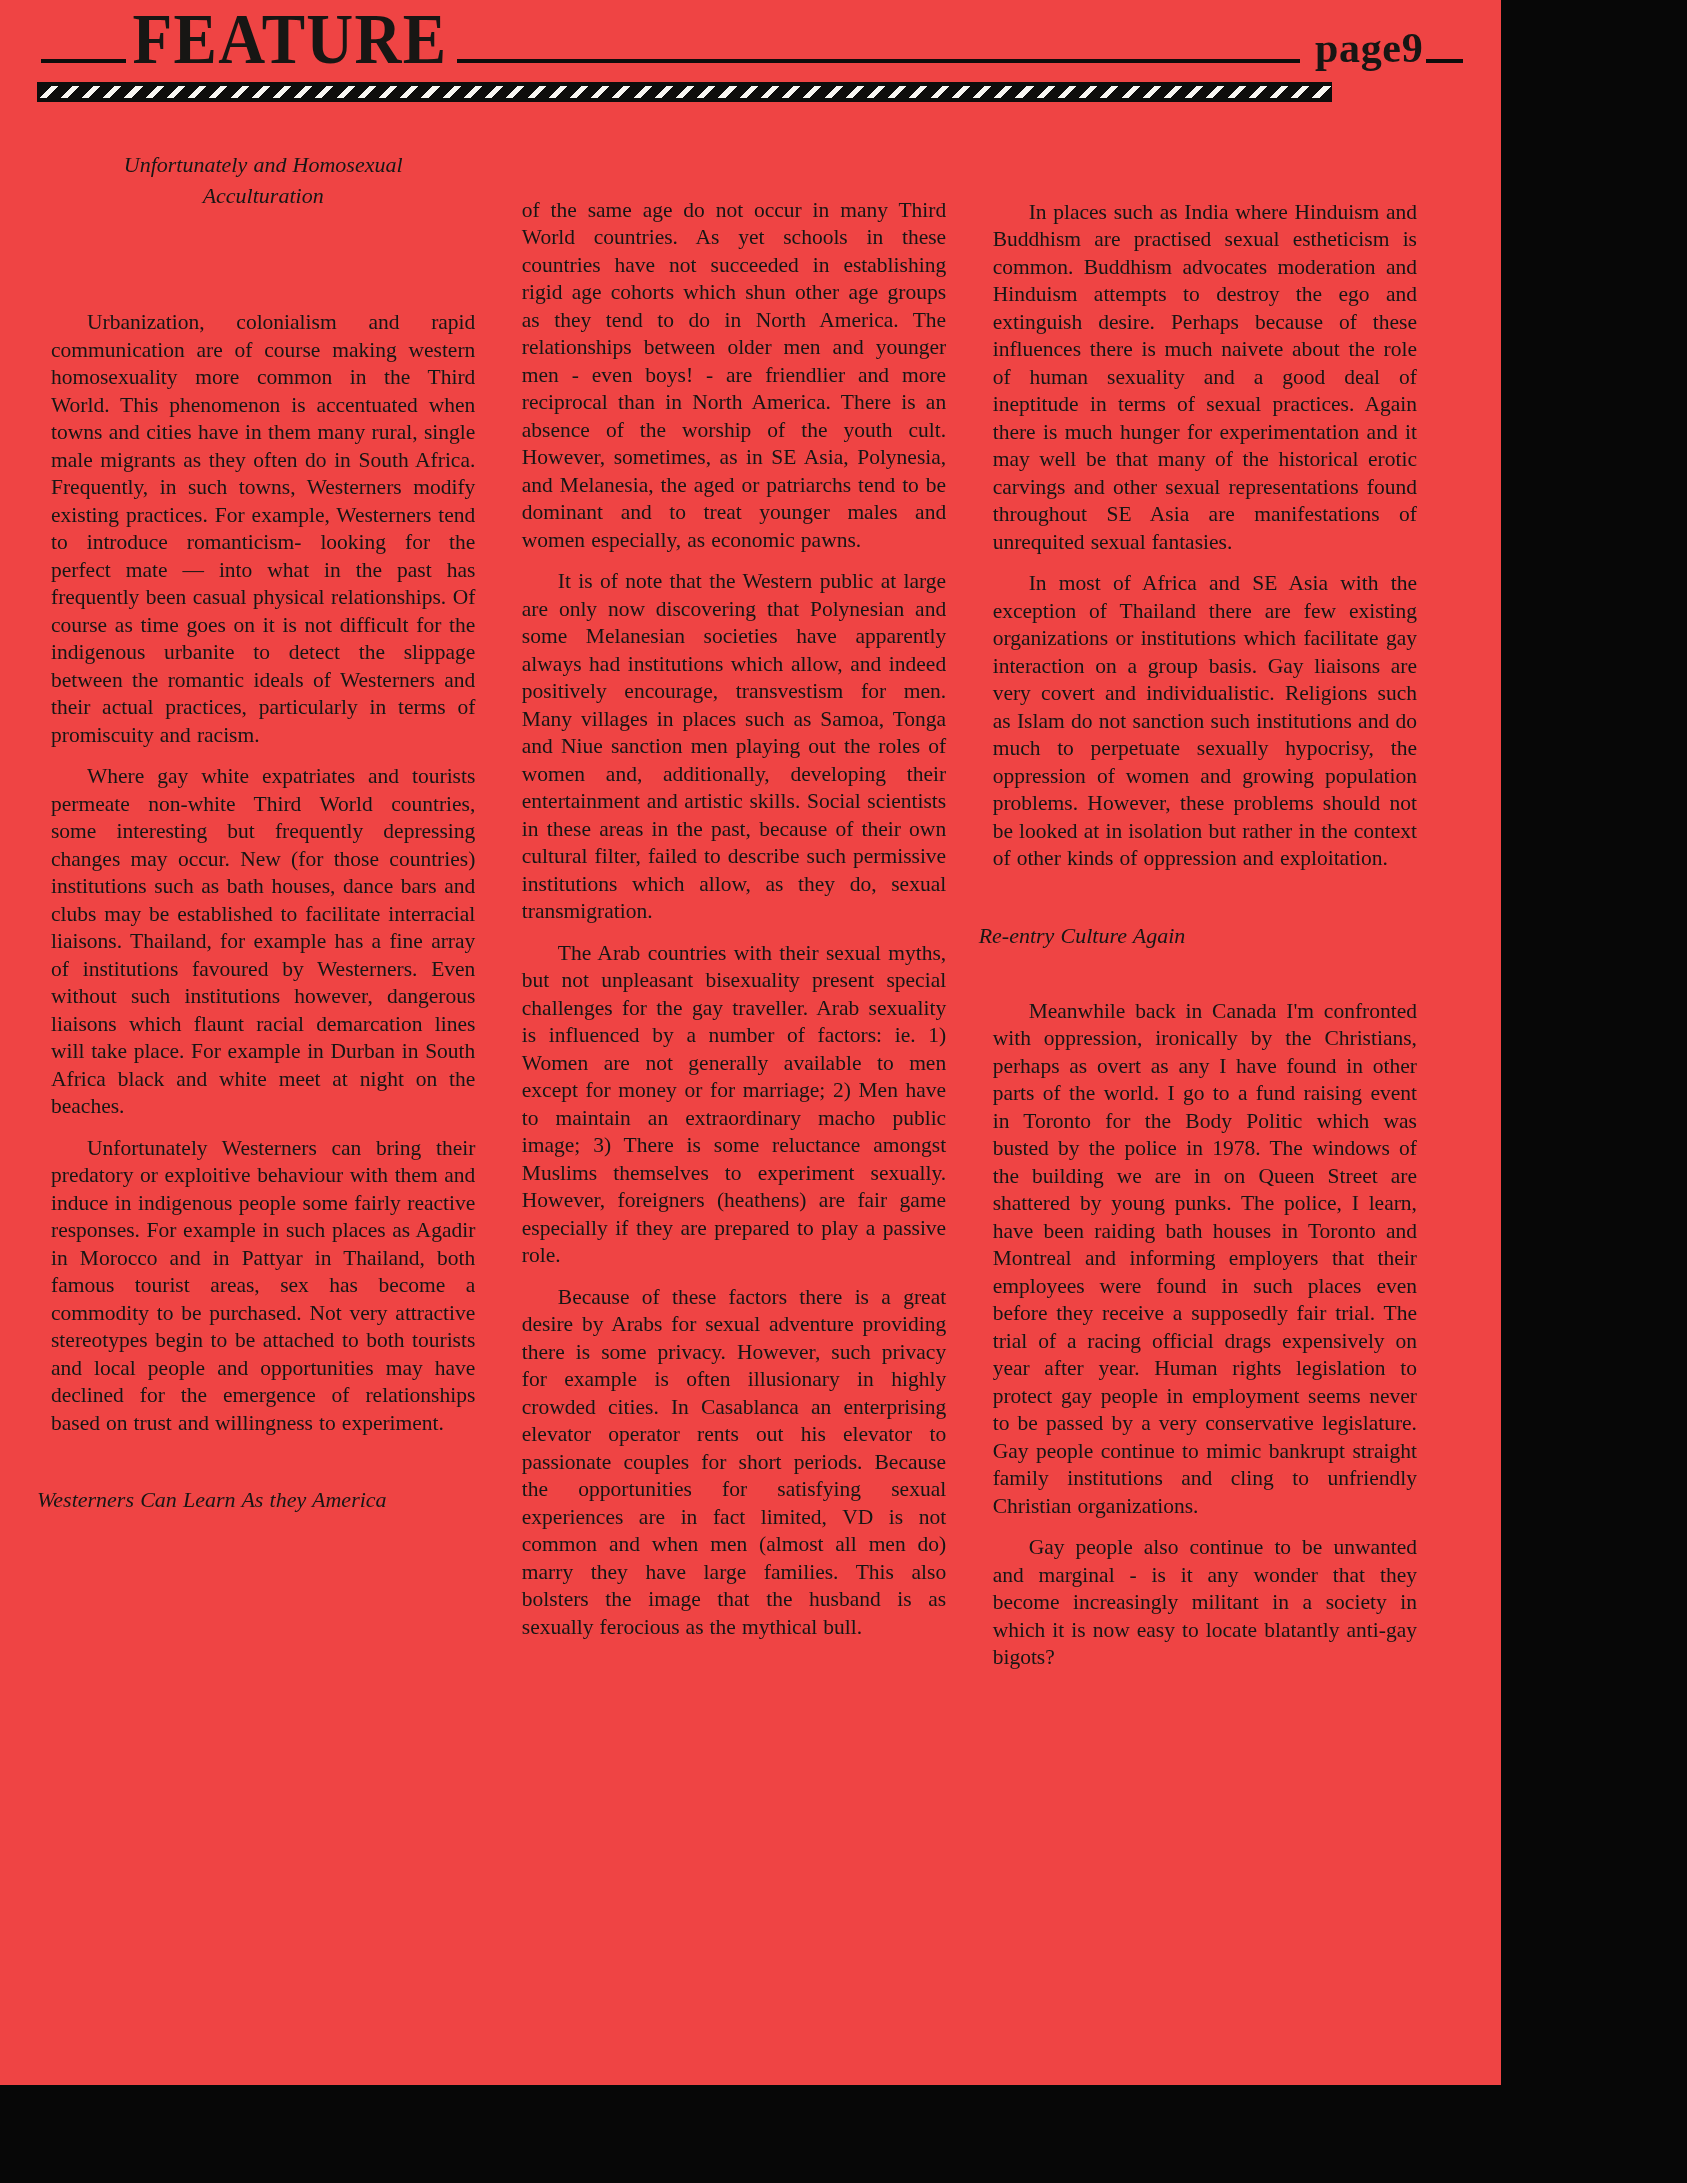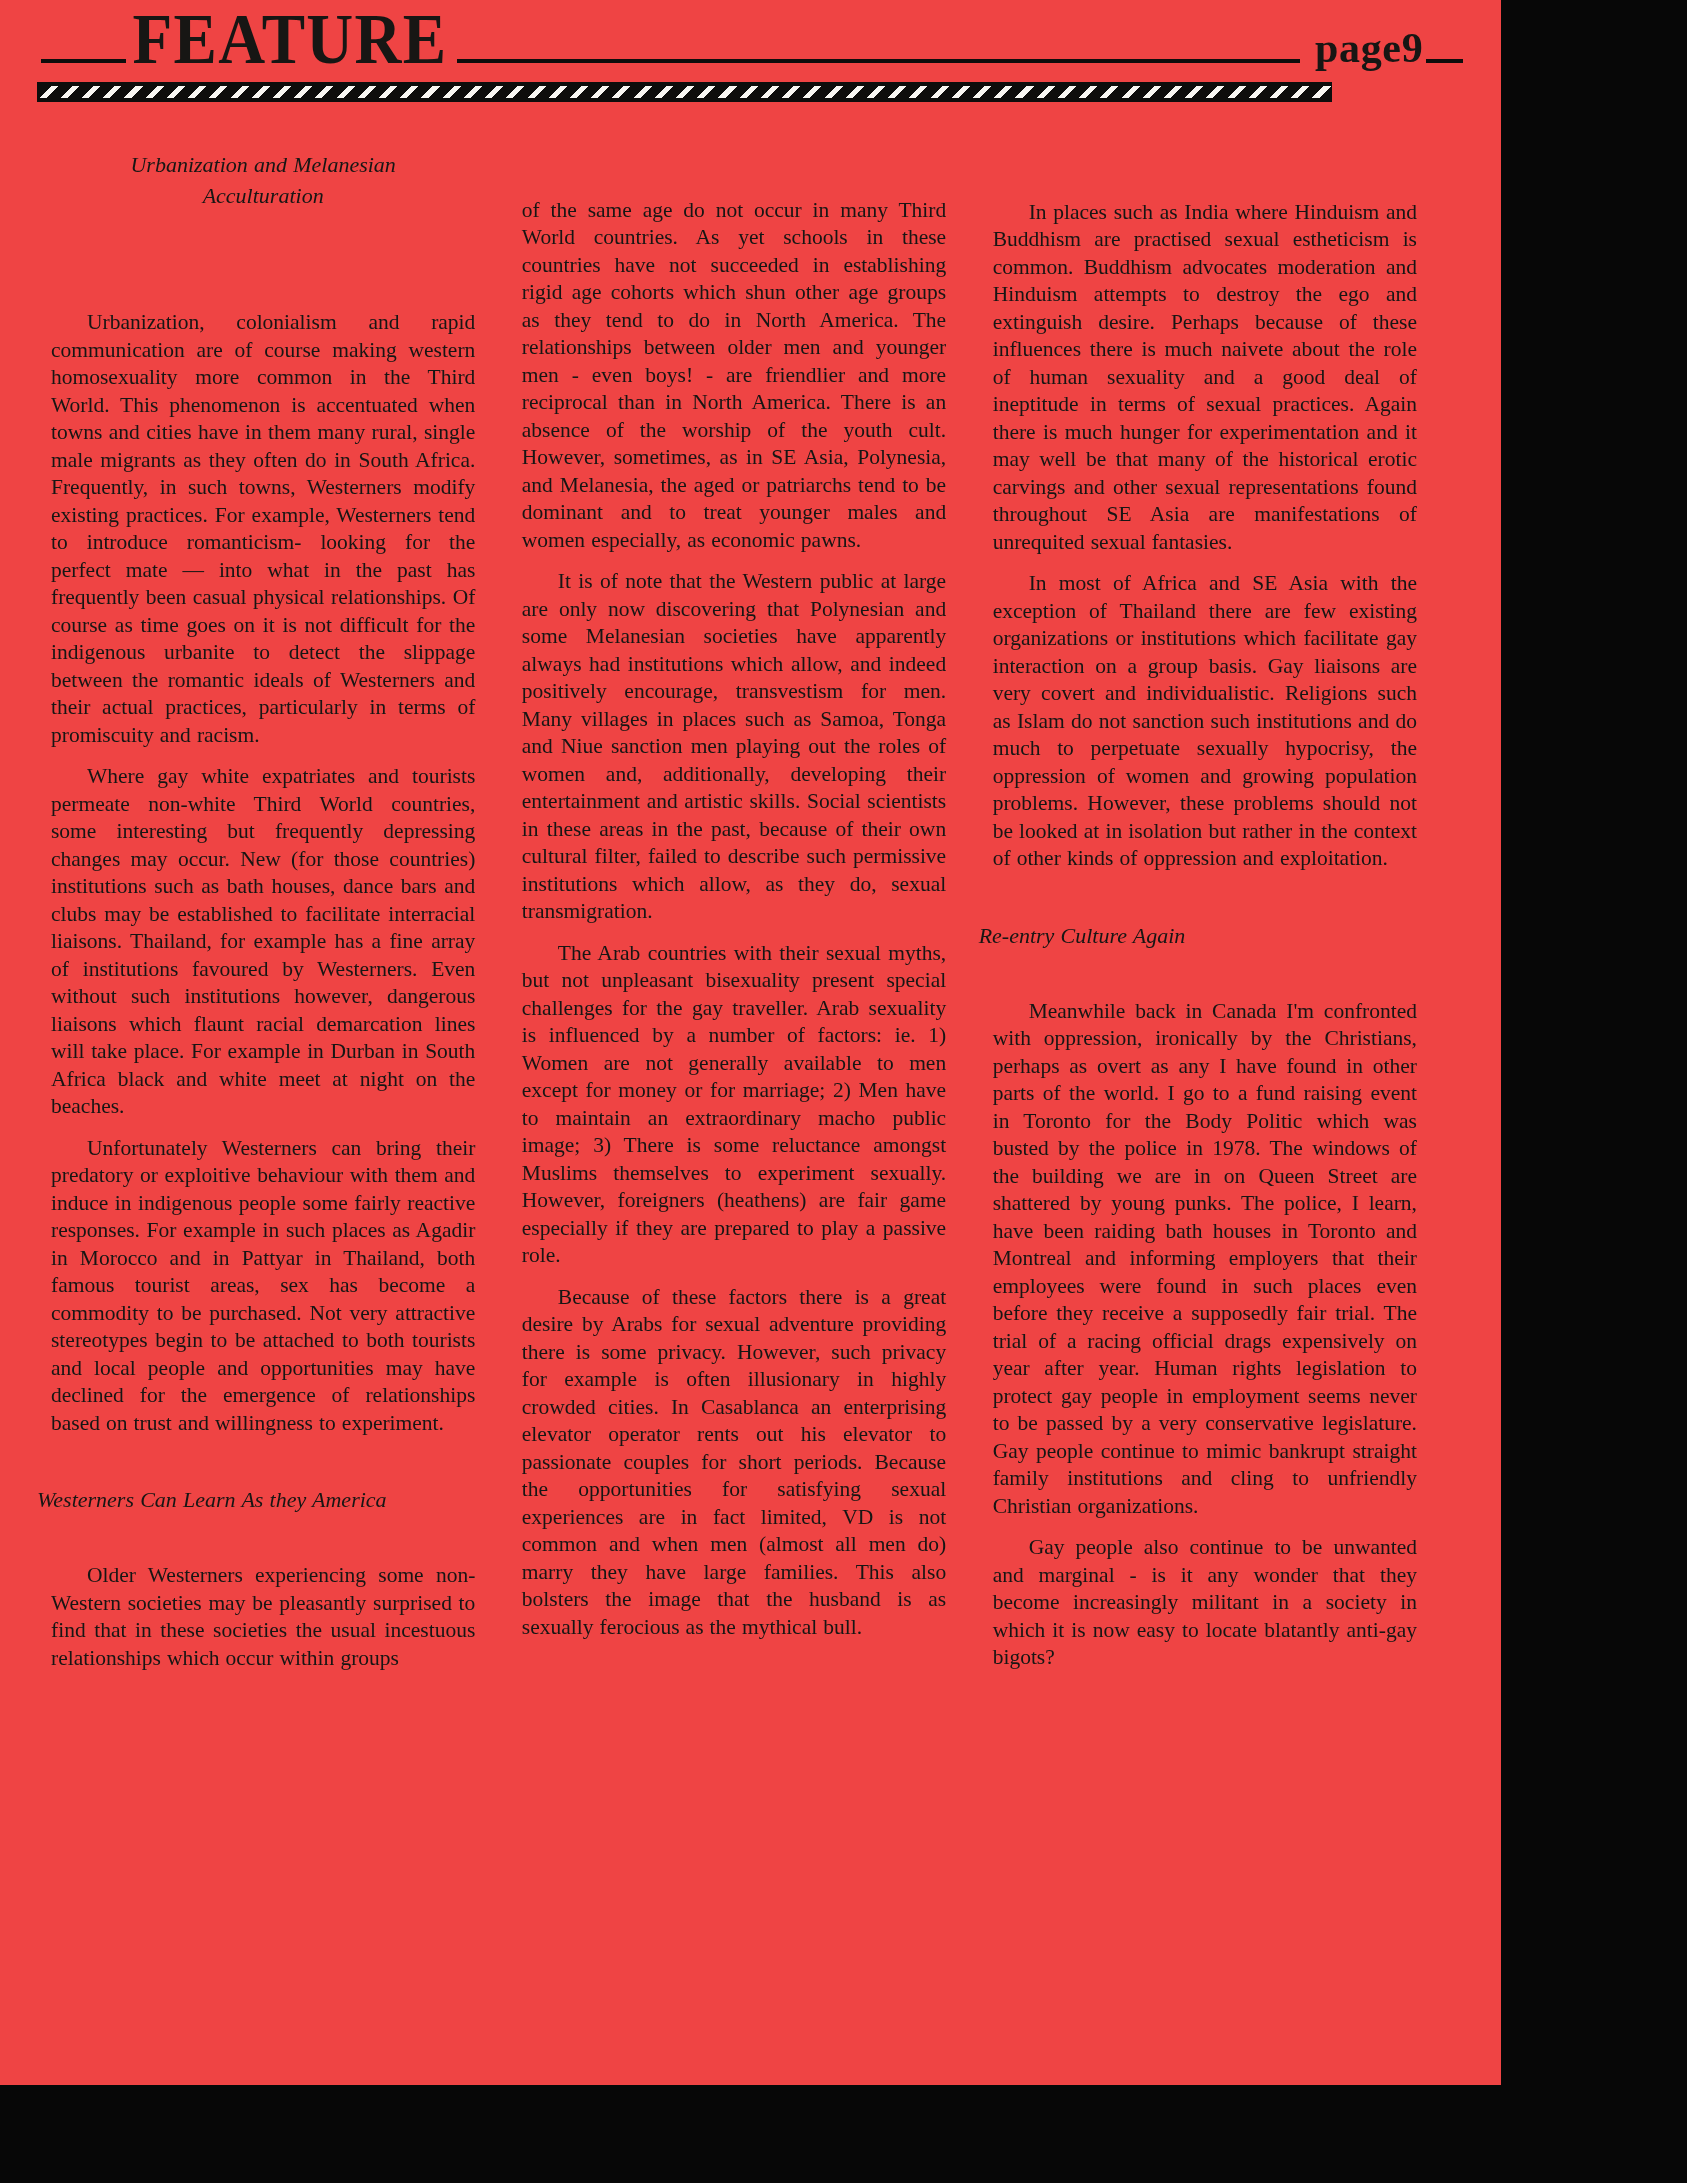--- a/index.html
+++ b/index.html
@@ -121,26 +121,25 @@
     <div class="rule rule-mid"></div>
     <div class="page-num">page9</div>
     <div class="rule rule-right"></div>
   </header>
 
   <div class="braid"></div>
 
   <main class="content">
 
     <section class="col col1">
-      <h2 class="article-heading">Urbanization and Melanesian Acculturation</h2>
+      <h2 class="article-heading">Unfortunately and Homosexual Acculturation</h2>
       <p>Urbanization, colonialism and rapid communication are of course making western homosexuality more common in the Third World. This phenomenon is accentuated when towns and cities have in them many rural, single male migrants as they often do in South Africa. Frequently, in such towns, Westerners modify existing practices. For example, Westerners tend to introduce romanticism- looking for the perfect mate — into what in the past has frequently been casual physical relationships. Of course as time goes on it is not difficult for the indigenous urbanite to detect the slippage between the romantic ideals of Westerners and their actual practices, particularly in terms of promiscuity and racism.</p>
       <p>Where gay white expatriates and tourists permeate non-white Third World countries, some interesting but frequently depressing changes may occur. New (for those countries) institutions such as bath houses, dance bars and clubs may be established to facilitate interracial liaisons. Thailand, for example has a fine array of institutions favoured by Westerners. Even without such institutions however, dangerous liaisons which flaunt racial demarcation lines will take place. For example in Durban in South Africa black and white meet at night on the beaches.</p>
       <p>Unfortunately Westerners can bring their predatory or exploitive behaviour with them and induce in indigenous people some fairly reactive responses. For example in such places as Agadir in Morocco and in Pattyar in Thailand, both famous tourist areas, sex has become a commodity to be purchased. Not very attractive stereotypes begin to be attached to both tourists and local people and opportunities may have declined for the emergence of relationships based on trust and willingness to experiment.</p>
       <h3 class="subheading">Westerners Can Learn As they America</h3>
-      <p>Older Westerners experiencing some non-Western societies may be pleasantly surprised to find that in these societies the usual incestuous relationships which occur within groups</p>
     </section>
 
     <section class="col col2">
       <p class="noindent">of the same age do not occur in many Third World countries. As yet schools in these countries have not succeeded in establishing rigid age cohorts which shun other age groups as they tend to do in North America. The relationships between older men and younger men - even boys! - are friendlier and more reciprocal than in North America. There is an absence of the worship of the youth cult. However, sometimes, as in SE Asia, Polynesia, and Melanesia, the aged or patriarchs tend to be dominant and to treat younger males and women especially, as economic pawns.</p>
       <p>It is of note that the Western public at large are only now discovering that Polynesian and some Melanesian societies have apparently always had institutions which allow, and indeed positively encourage, transvestism for men. Many villages in places such as Samoa, Tonga and Niue sanction men playing out the roles of women and, additionally, developing their entertainment and artistic skills. Social scientists in these areas in the past, because of their own cultural filter, failed to describe such permissive institutions which allow, as they do, sexual transmigration.</p>
       <p>The Arab countries with their sexual myths, but not unpleasant bisexuality present special challenges for the gay traveller. Arab sexuality is influenced by a number of factors: ie. 1) Women are not generally available to men except for money or for marriage; 2) Men have to maintain an extraordinary macho public image; 3) There is some reluctance amongst Muslims themselves to experiment sexually. However, foreigners (heathens) are fair game especially if they are prepared to play a passive role.</p>
       <p>Because of these factors there is a great desire by Arabs for sexual adventure providing there is some privacy. However, such privacy for example is often illusionary in highly crowded cities. In Casablanca an enterprising elevator operator rents out his elevator to passionate couples for short periods. Because the opportunities for satisfying sexual experiences are in fact limited, VD is not common and when men (almost all men do) marry they have large families. This also bolsters the image that the husband is as sexually ferocious as the mythical bull.</p>
     </section>
 
     <section class="col col3">

